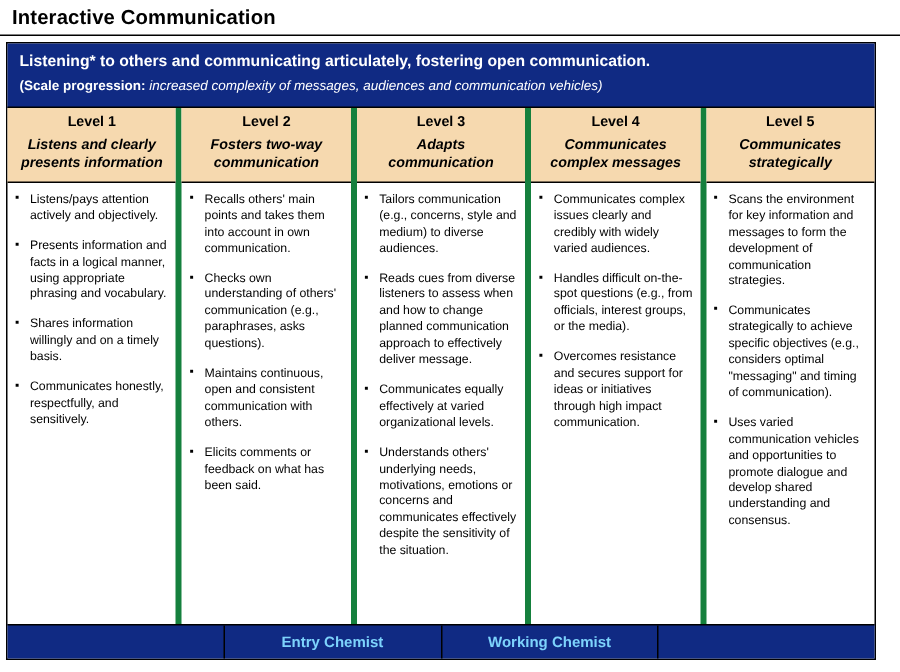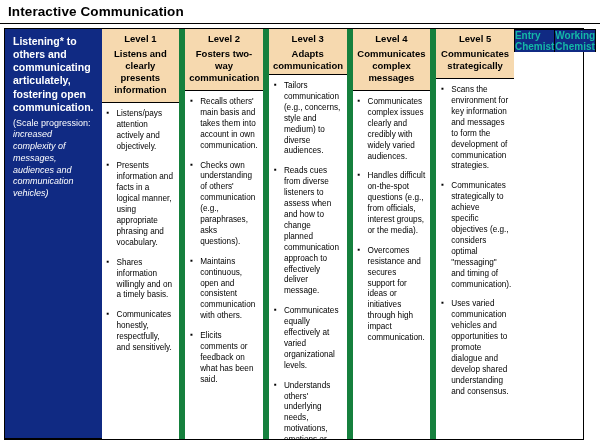--- a/index.html
+++ b/index.html
@@ -32,53 +32,53 @@
     margin: 0 0 4px 0;
   }
   .frame {
     position: relative;
     margin: 0 16px 4px 4px;
     border: 1px solid #000;
     background: #ffffff;
     height: 412px;
     box-sizing: border-box;
     display: flex;
-    flex-direction: row;
+    flex-direction: column;
   }
   .banner {
     background: #102a83;
     color: #ffffff;
     padding: 6px 8px 7px 8px;
     border-bottom: 1px solid #000;
   }
   .banner-line1 {
     font-size: 10.5px;
     font-weight: bold;
     line-height: 1.25;
   }
   .banner-line2 {
     font-size: 9px;
     font-style: italic;
     line-height: 1.3;
     margin-top: 4px;
   }
   .banner-line2 .scale-lbl {
-    font-weight: normal;
+    font-weight: bold;
     font-style: normal;
   }
   .grid {
     display: flex;
     flex: 1 1 auto;
     min-height: 0;
   }
   .col {
     flex: 1 1 0;
     display: flex;
     flex-direction: column;
-    border-right: 6px solid #15803d;
+    border-right: 4px solid #15803d;
     min-width: 0;
     box-sizing: border-box;
   }
   .col:last-child { border-right: none; }
 
   .col-head {
     background: #f6d9af;
     border-bottom: 1px solid #000;
     text-align: center;
     padding: 4px 4px 6px 4px;
@@ -86,20 +86,21 @@
     box-sizing: border-box;
   }
   .col-head .lvl {
     font-size: 9.5px;
     font-weight: bold;
     line-height: 1.3;
   }
   .col-head .lvl-desc {
     font-size: 9.5px;
     font-weight: bold;
+    font-style: italic;
     line-height: 1.25;
     margin-top: 3px;
   }
   .col-body {
     flex: 1 1 auto;
     padding: 6px 5px 4px 4px;
     box-sizing: border-box;
     overflow: hidden;
   }
   ul.bullets {
@@ -119,21 +120,21 @@
     position: absolute;
     left: -10px;
     top: -1px;
     font-size: 8px;
     color: #000;
   }
   .footer {
     display: flex;
     border-top: 1px solid #000;
     background: #102a83;
-    color: #14b8a6;
+    color: #7dd3fc;
     height: 22px;
     align-items: stretch;
   }
   .footer-cell {
     flex: 1 1 0;
     display: flex;
     align-items: center;
     justify-content: center;
     font-size: 10px;
     font-weight: bold;
@@ -177,21 +178,21 @@
         </div>
       </div>
 
       <div class="col">
         <div class="col-head">
           <div class="lvl">Level 2</div>
           <div class="lvl-desc">Fosters two-way communication</div>
         </div>
         <div class="col-body">
           <ul class="bullets">
-            <li>Recalls others' main basis and takes them into account in own communication.</li>
+            <li>Recalls others' main points and takes them into account in own communication.</li>
             <li>Checks own understanding of others' communication (e.g., paraphrases, asks questions).</li>
             <li>Maintains continuous, open and consistent communication with others.</li>
             <li>Elicits comments or feedback on what has been said.</li>
           </ul>
         </div>
       </div>
 
       <div class="col">
         <div class="col-head">
           <div class="lvl">Level 3</div>

